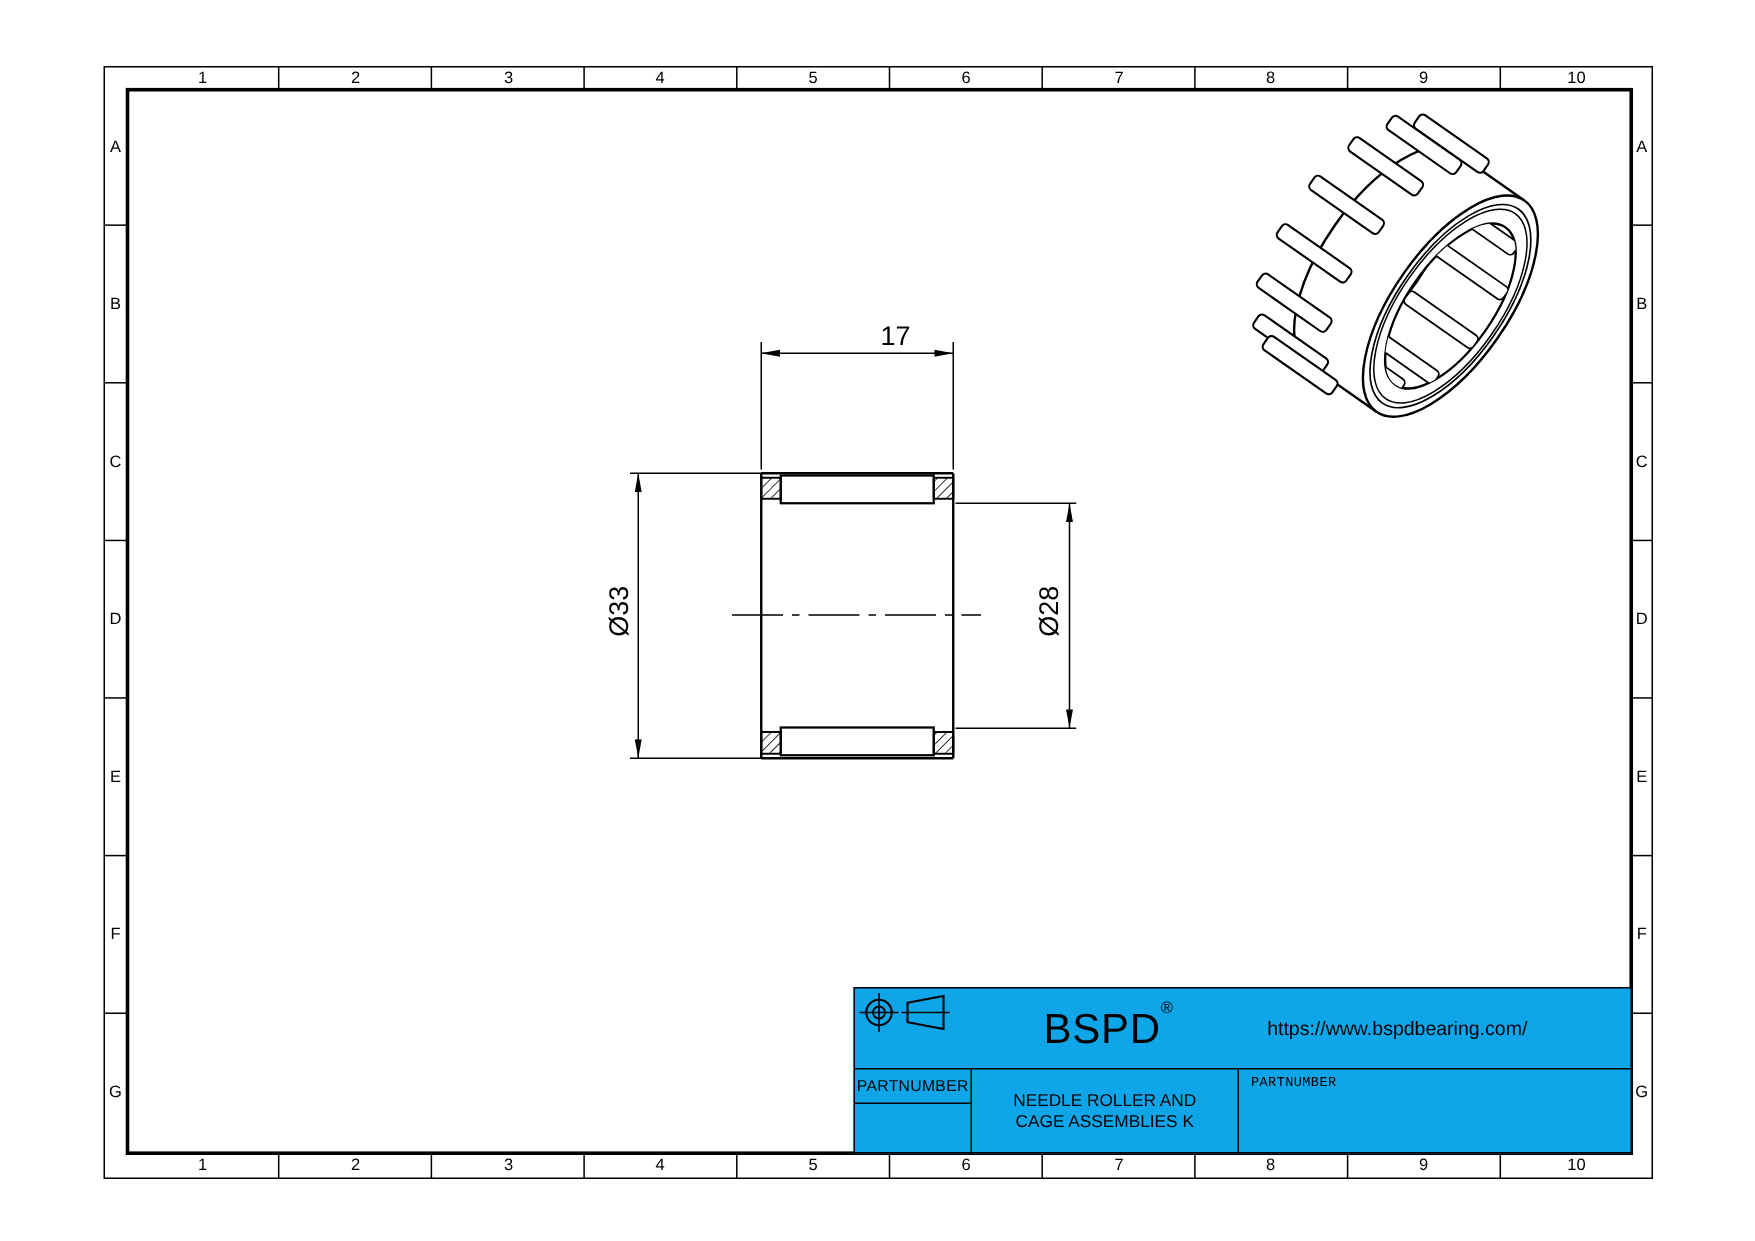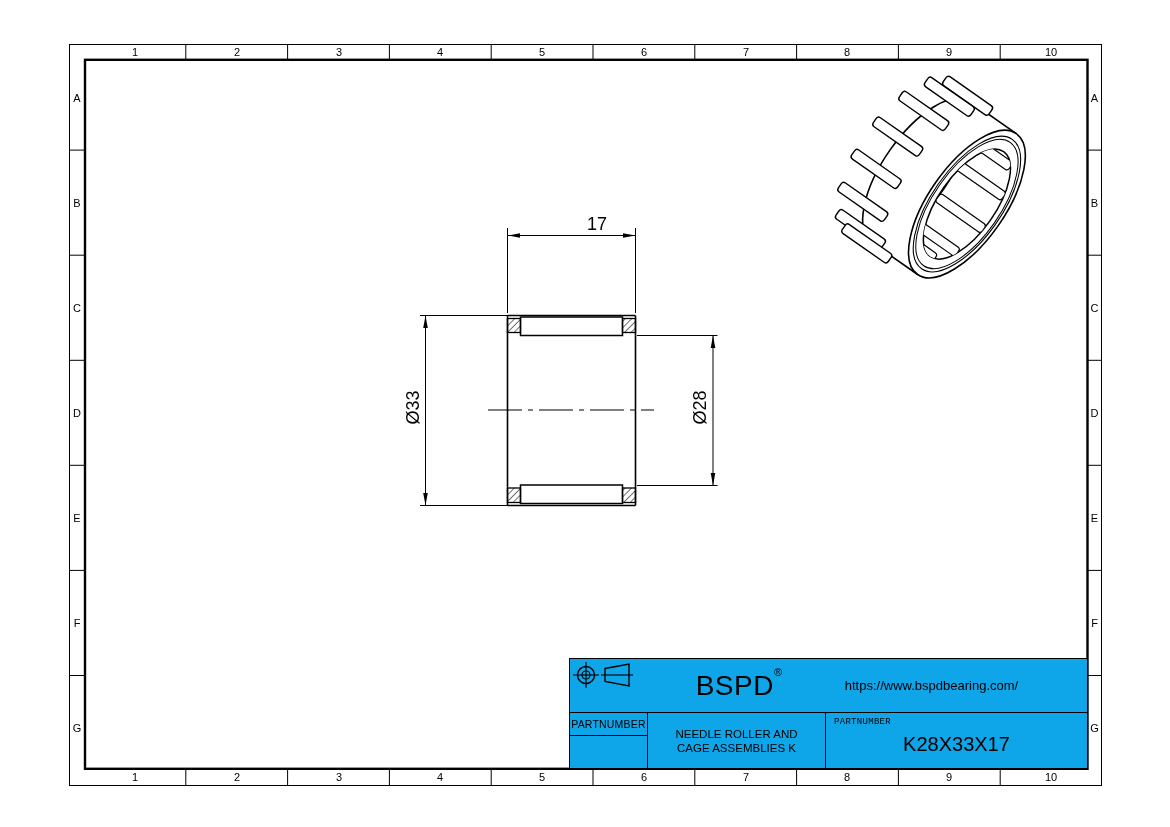--- a/index.html
+++ b/index.html
@@ -251,18 +251,17 @@
             <line x1="31" y1="16" x2="63" y2="16" stroke-width="1.1"></line>
           </svg>
         </div>
       </div>
       <div id="tb-desc">
         <div>NEEDLE ROLLER AND</div>
         <div>CAGE ASSEMBLIES K</div>
       </div>
       <div id="tb-part">
         <div id="tb-part-label">PARTNUMBER</div>
-        <div id="tb-part-number">K28X33X17</div>
       </div>
     </div>
   </div>
 
 </div>
 
 </body></html>

